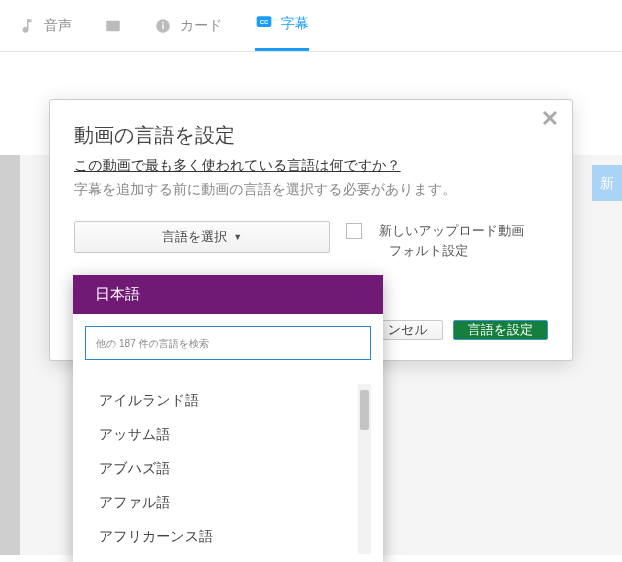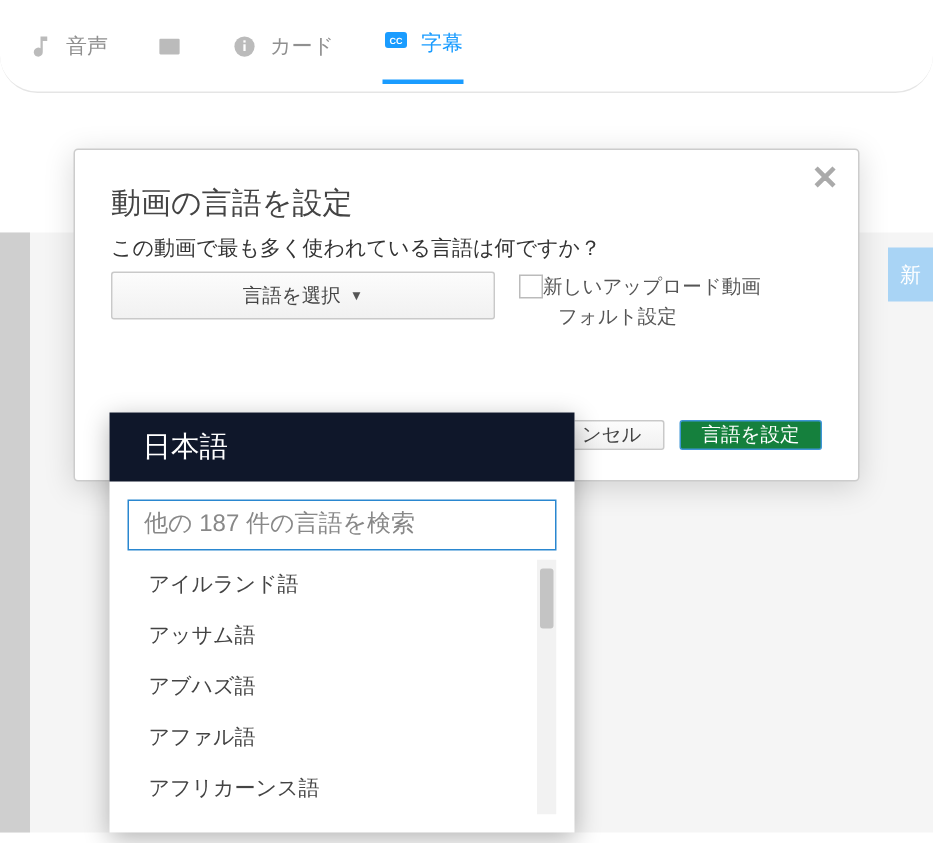--- a/index.html
+++ b/index.html
@@ -8,25 +8,24 @@
     font-family: "Hiragino Kaku Gothic ProN", "Meiryo", "Yu Gothic", Arial, sans-serif;
     background: #fff;
     overflow: hidden;
     position: relative;
     color: #333;
   }
   
   .tabs {
     display: flex;
     align-items: center;
-    height: 62px;
+    height: 52px;
     border-bottom: 1px solid #e5e5e5;
     padding-left: 18px;
     gap: 32px;
-    border-radius: 25px;
   }
   .tab {
     display: flex; align-items: center; gap: 8px;
     color: #909090; font-size: 14px;
     height: 50px;
   }
   .tab.active {
     color: #1a9cff;
     border-bottom: 3px solid #1a9cff;
   }
@@ -77,20 +76,21 @@
   .modal-title {
     font-size: 20px;
     color: #444;
     font-weight: 400;
     margin-bottom: 8px;
   }
   .modal-question {
     font-size: 14px;
     color: #333;
     margin-bottom: 6px;
+    text-decoration: underline;
   }
   .modal-desc {
     font-size: 14px;
     color: #888;
     margin-bottom: 22px;
   }
   .row {
     display: flex; align-items: flex-start;
     gap: 16px;
     margin-bottom: 22px;
@@ -103,21 +103,21 @@
     font-size: 13px;
     color: #444;
     display: flex;
     align-items: center;
     justify-content: center;
     gap: 6px;
     cursor: pointer;
   }
   .caret { font-size: 9px; color: #555; }
   .checkbox-wrap {
-    display: flex; align-items: flex-start; gap: 0;
+    display: flex; align-items: flex-start; gap: 17px;
     font-size: 13px; color: #555;
     width: 200px;
     line-height: 1.5;
   }
   .checkbox {
     width: 16px; height: 16px;
     border: 1px solid #bbb;
     background: #fff;
     flex-shrink: 0;
     margin-top: 2px;
@@ -146,38 +146,38 @@
   
   .dropdown {
     position: absolute;
     left: 73px; top: 275px;
     width: 310px;
     background: #fff;
     box-shadow: 0 4px 16px rgba(0,0,0,0.3);
     z-index: 20;
   }
   .dd-head {
-    background: #0f172a;
+    background: #701a75;
     color: #fff;
     padding: 10px 22px;
-    font-size: 19px;
+    font-size: 15px;
   }
   .dd-body { padding: 12px; }
   .dd-search {
     width: 100%; height: 34px;
     border: 1px solid #2a87d0;
     outline: none;
     padding: 0 10px;
-    font-size: 16px;
+    font-size: 10px;
     color: #555;
   }
   .dd-search::placeholder { color: #888; }
   .dd-list {
     position: relative;
-    margin-top: 6px;
+    margin-top: 24px;
     max-height: 190px;
     overflow: hidden;
   }
   .dd-item {
     padding: 8px 14px;
     font-size: 14px;
     color: #444;
     cursor: pointer;
   }
   .dd-scrollbar {
@@ -235,20 +235,21 @@
 </div>
 
 <div class="bg-region"></div>
 <div class="bg-left"></div>
 <div class="bg-right-button">新</div>
 
 <div class="modal">
   <div class="modal-close">✕</div>
   <div class="modal-title">動画の言語を設定</div>
   <div class="modal-question">この動画で最も多く使われている言語は何ですか？</div>
+  <div class="modal-desc">字幕を追加する前に動画の言語を選択する必要があります。</div>
   <div class="row">
     <div class="select-button">
       <span>言語を選択</span>
       <span class="caret">▼</span>
     </div>
     <div class="checkbox-wrap">
       <div class="checkbox"></div>
       <div>
         <span>新しいアップロード動画</span><br>
         <span style="margin-left:10px">フォルト設定</span>

